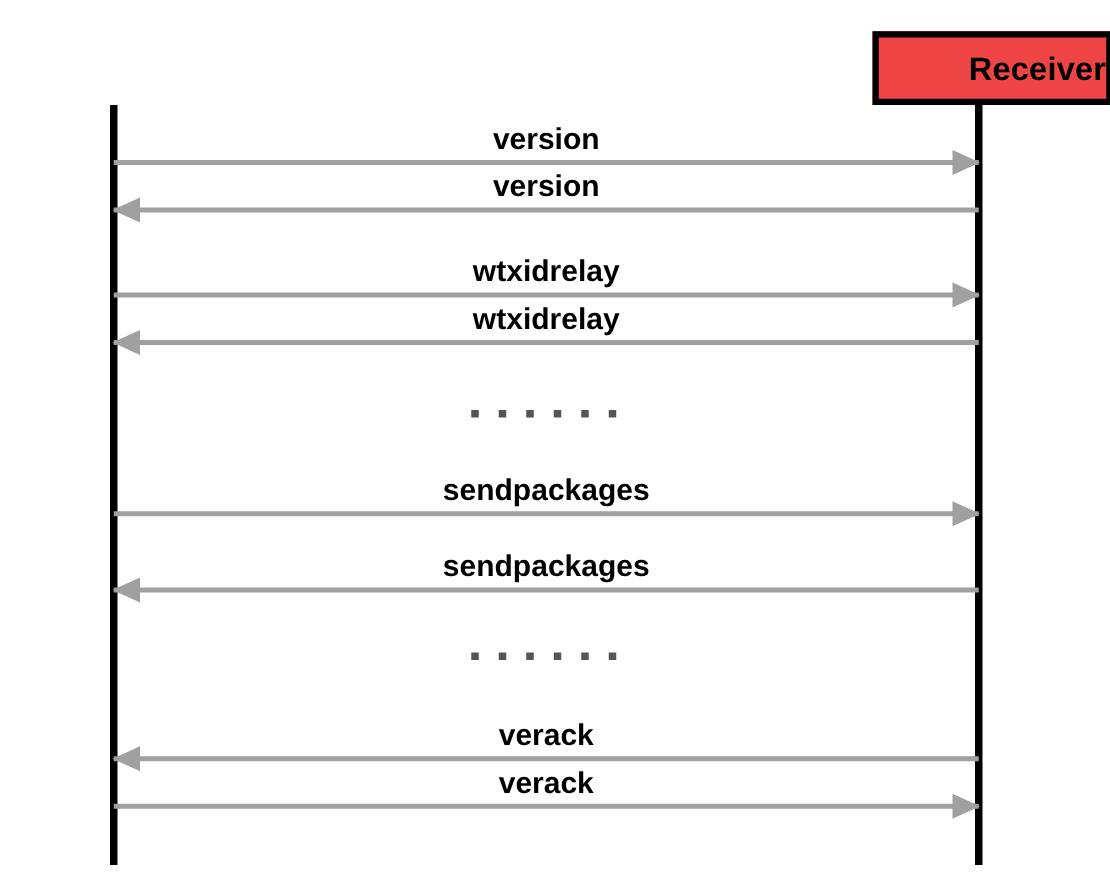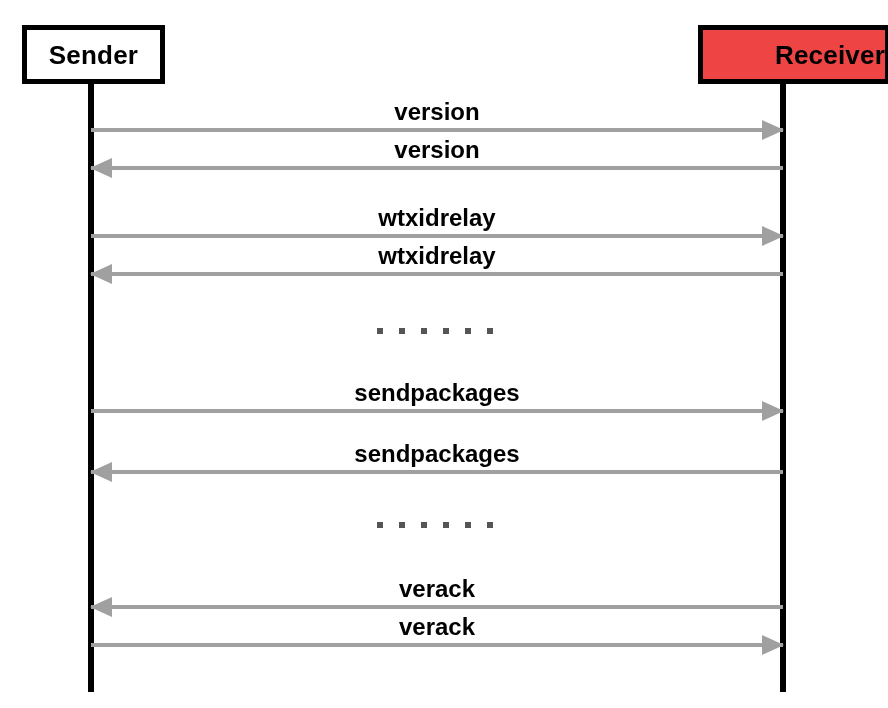--- a/index.html
+++ b/index.html
@@ -100,23 +100,20 @@
   }
 </style>
 </head>
 <body>
 
 <div id="diagram-canvas" style="width: 888px; height: 708px; background: rgb(255, 255, 255);">
 
   <div class="lifeline" id="lifeline-sender" style="left: 88px; top: 84px; height: 608px; background: rgb(0, 0, 0);"></div>
   <div class="lifeline" id="lifeline-receiver" style="left: 780px; top: 84px; height: 608px; background: rgb(0, 0, 0);"></div>
 
-  <div class="participant-box" id="box-sender" style="left: 22px; top: 25px; width: 143px; height: 59px; border-color: rgb(0, 0, 0); background: rgb(255, 255, 255);">
-    <span class="participant-label">Sender</span>
-  </div>
 
   <div class="participant-box" id="box-receiver" style="left: 698px; top: 25px; width: 192px; height: 59px; border-color: rgb(0, 0, 0); background: #ef4444; justify-content: flex-end;">
     <span class="participant-label">Receiver</span>
   </div>
 
   <div id="messages-layer">
       <div class="message dir-right" style="left: 91px; width: 692px; top: 128px;">
         <div class="message-line" style="background: rgb(160, 160, 160);"></div>
         <div class="message-head" style="border-left-color: rgb(160, 160, 160);"></div>
         <div class="message-label" style="color: rgb(0, 0, 0);">version</div>

